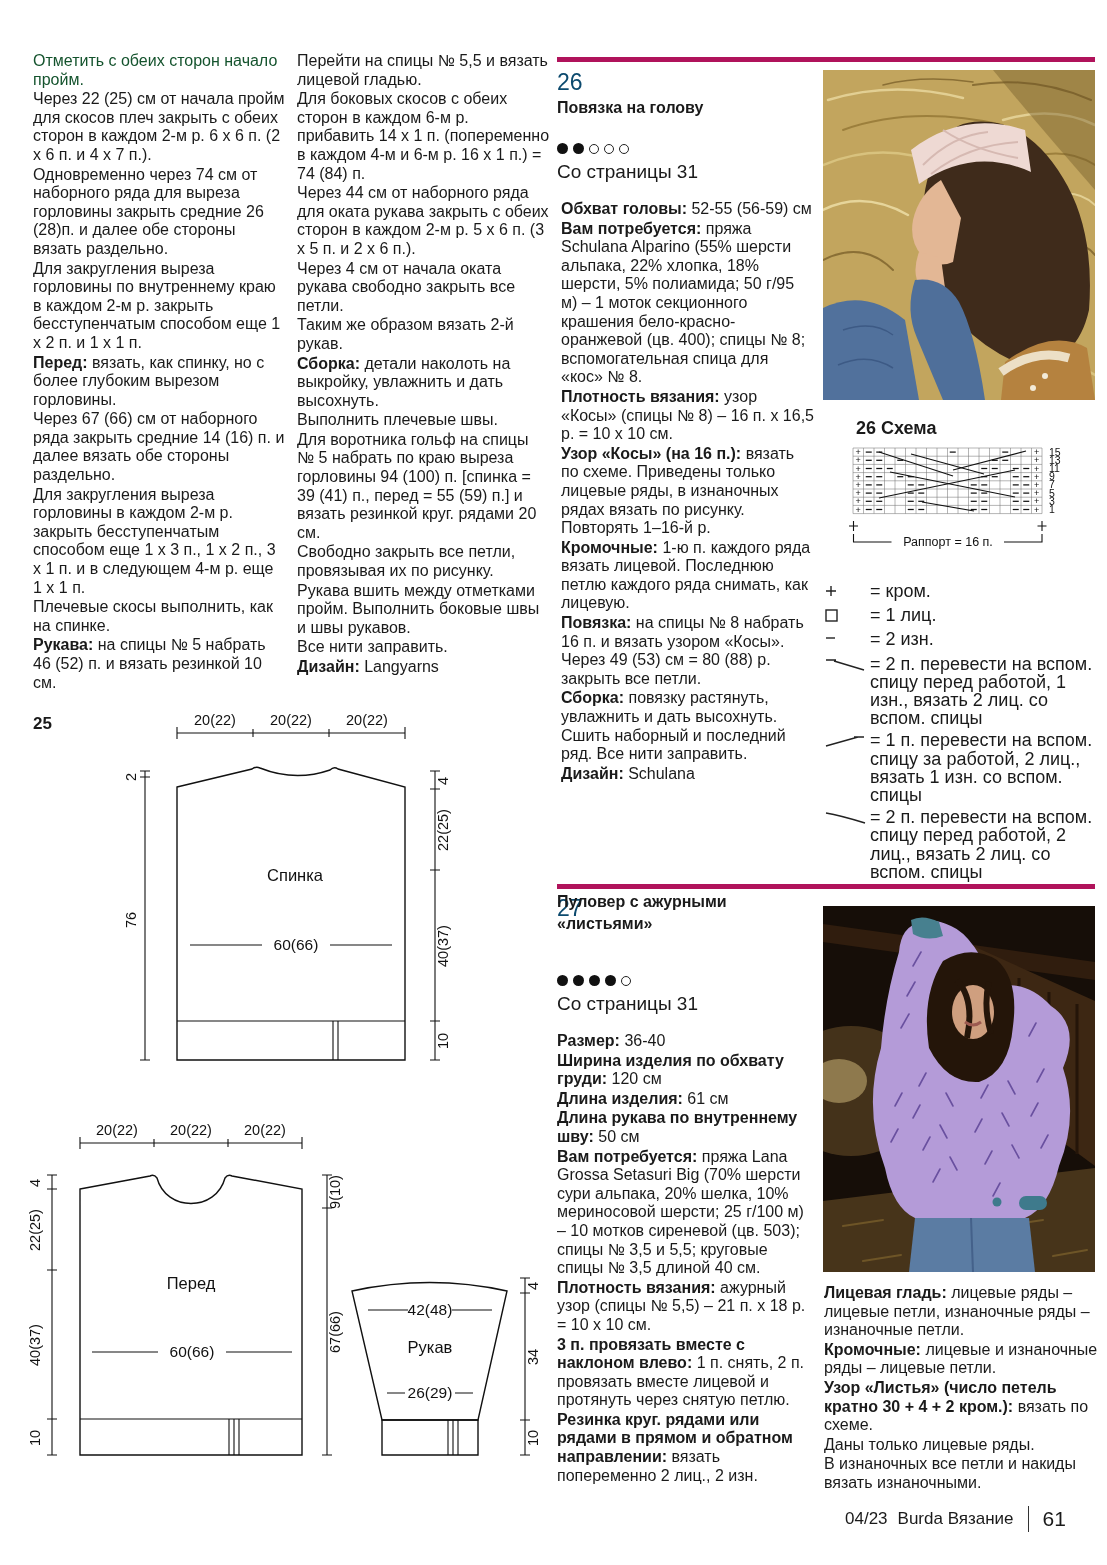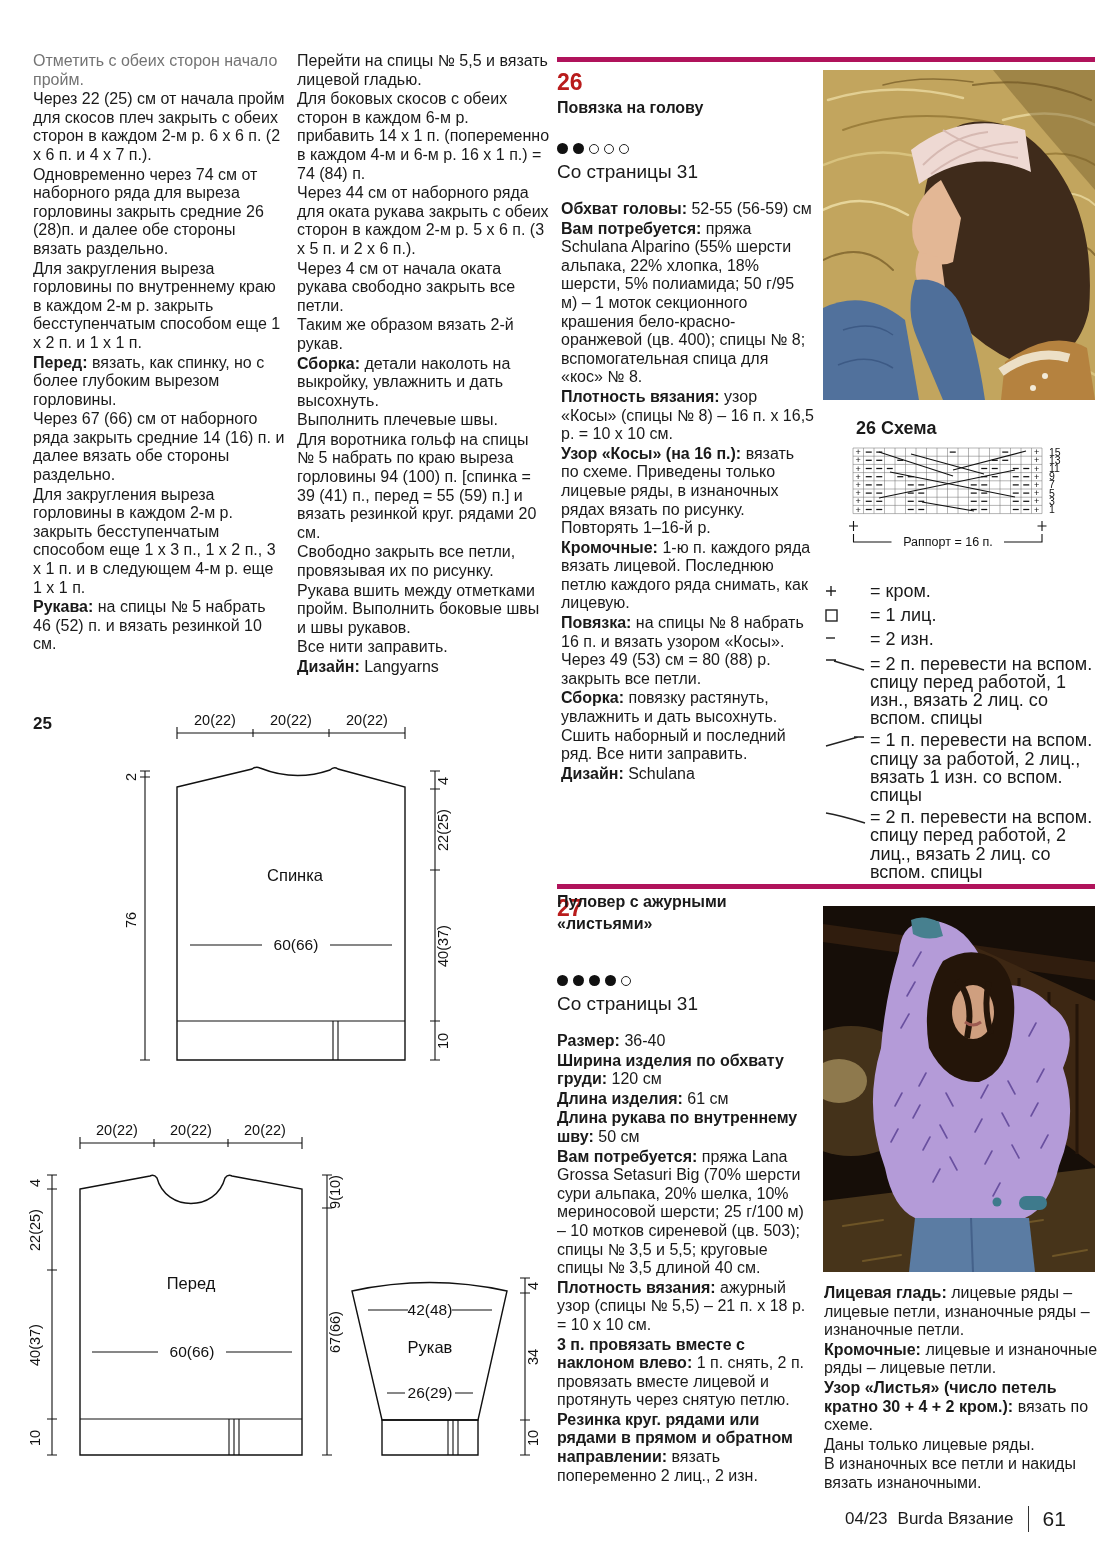--- a/index.html
+++ b/index.html
@@ -2,23 +2,23 @@
 <html><head>
 <meta charset="utf-8">
 <style>
   html,body{margin:0;padding:0;background:#e8e8e8;}
   .page{position:relative;width:1107px;height:1565px;background:#ffffff;overflow:hidden;
         font-family:"Liberation Sans",sans-serif;color:#1a1a1a;}
   .abs{position:absolute;}
   .col{font-size:16px;line-height:18.6px;}
   .col p{margin:0 0 1px 0;}
   .col b{font-weight:bold;}
-  .gray{color:#737373;}
+  .gray{color:#14532d;}
   .accent-bar{background:#b0135b;height:5px;}
-  .pat-num{font-size:23px;font-weight:bold;color:#b91c1c;line-height:24px;}
+  .pat-num{font-size:23px;font-weight:normal;color:#0c4a6e;line-height:24px;}
   .pat-title{font-size:16px;font-weight:bold;line-height:22px;}
   .from-page{font-size:19px;}
   .dots .dot{display:inline-block;width:11px;height:11px;border-radius:50%;
              background:#111;margin-right:5px;}
   .dots .dot.empty{background:#fff;border:1.6px solid #222;width:8px;height:8px;vertical-align:0.5px;}
   .chart-title{font-size:18px;font-weight:bold;}
   .legend{font-size:18px;line-height:18.2px;}
   .legend-item{display:flex;margin-bottom:4px;}
   .legend-item .sym{width:46px;flex:0 0 46px;padding-top:1px;}
   .legend-item .txt{flex:1;}
@@ -46,20 +46,21 @@
 <div class="page">
 
   <div class="abs col" style="left:33px;top:52px;width:253px;">
     <p class="gray"><b></b><span>Отметить с обеих сторон начало пройм.</span></p>
     <p><b></b><span>Через 22 (25) см от начала пройм для скосов плеч закрыть с обеих сторон в каждом 2-м р. 6 x 6 п. (2 x 6 п. и 4 x 7 п.).</span></p>
     <p><b></b><span>Одновременно через 74 см от наборного ряда для выреза горловины закрыть средние 26 (28)п. и далее обе стороны вязать раздельно.</span></p>
     <p><b></b><span>Для закругления выреза горловины по внутреннему краю в каждом 2-м р. закрыть бесступенчатым способом еще 1 x 2 п. и 1 x 1 п.</span></p>
     <p><b>Перед:</b><span> вязать, как спинку, но с более глубоким вырезом горловины.</span></p>
     <p><b></b><span>Через 67 (66) см от наборного ряда закрыть средние 14 (16) п. и далее вязать обе стороны раздельно.</span></p>
     <p><b></b><span>Для закругления выреза горловины в каждом 2-м р. закрыть бесступенчатым способом еще 1 x 3 п., 1 x 2 п., 3 x 1 п. и в следующем 4-м р. еще 1 x 1 п.</span></p>
+    <p><b></b><span>Плечевые скосы выполнить, как на спинке.</span></p>
     <p><b>Рукава:</b><span> на спицы № 5 набрать 46 (52) п. и вязать резинкой 10 см.</span></p>
   </div>
 
   <div class="abs col" style="left:297px;top:52px;width:253px;">
     <p><b></b><span>Перейти на спицы № 5,5 и вязать лицевой гладью.</span></p>
     <p><b></b><span>Для боковых скосов с обеих сторон в каждом 6-м р. прибавить 14 x 1 п. (попеременно в каждом 4-м и 6-м р. 16 x 1 п.) = 74 (84) п.</span></p>
     <p><b></b><span>Через 44 см от наборного ряда для оката рукава закрыть с обеих сторон в каждом 2-м р. 5 x 6 п. (3 x 5 п. и 2 x 6 п.).</span></p>
     <p><b></b><span>Через 4 см от начала оката рукава свободно закрыть все петли.</span></p>
     <p><b></b><span>Таким же образом вязать 2-й рукав.</span></p>
     <p><b>Сборка:</b><span> детали наколоть на выкройку, увлажнить и дать высохнуть.</span></p>

